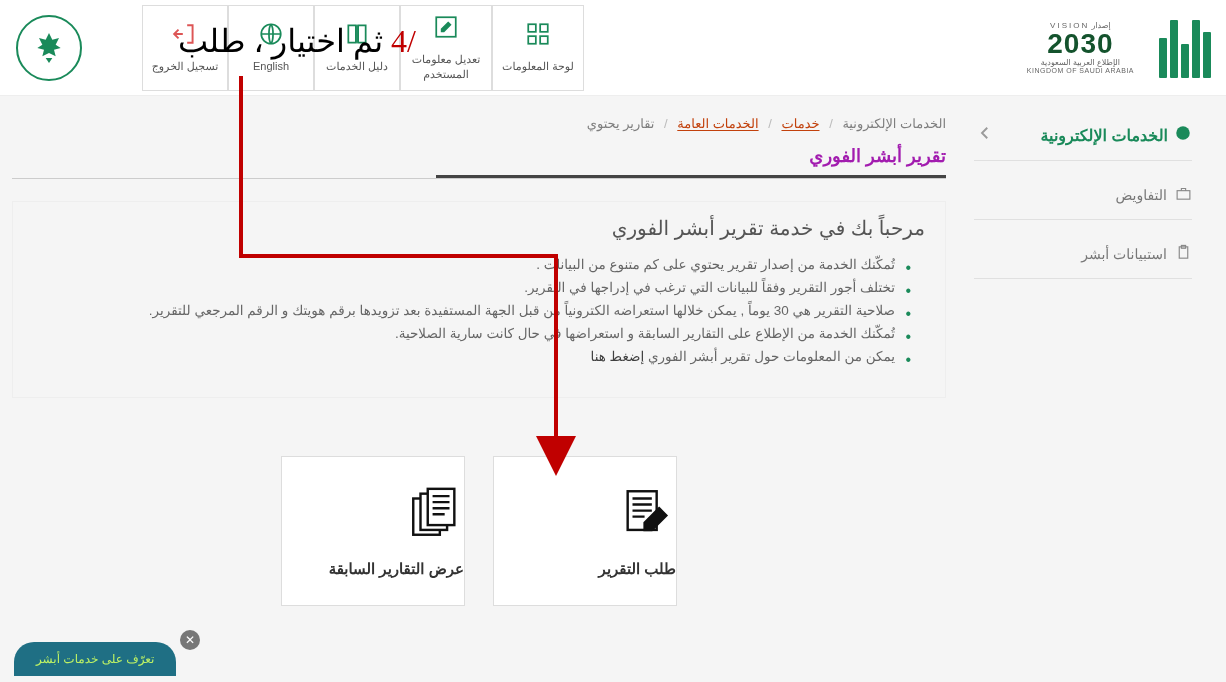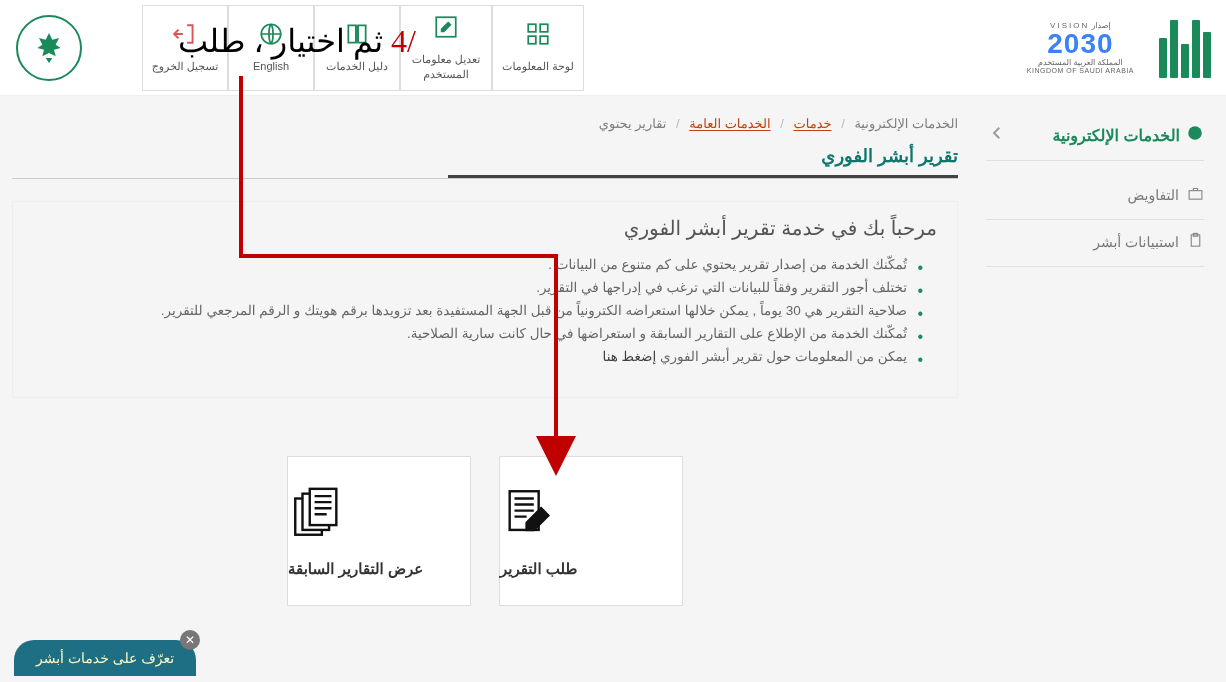--- a/index.html
+++ b/index.html
@@ -48,21 +48,21 @@
       display: flex;
       flex-direction: column;
       align-items: center;
       color: #666;
       font-size: 8px;
     }
     .vision2030 .big {
       font-size: 28px;
       font-weight: 700;
       letter-spacing: 1px;
-      color: #3b82f6;
+      color: #14532d;
       line-height: 1;
     }
     .vision2030 .small { letter-spacing: 2px; }
     .vision2030 .tiny { font-size: 7px; letter-spacing: 0.5px; }
 
     .main-nav {
       display: flex;
       margin-right: auto;
       margin-left: 40px;
     }
@@ -124,21 +124,21 @@
       position: absolute;
       top: 76px;
       left: 236px;
       z-index: 49;
       pointer-events: none;
     }
 
     
     .page-row {
       display: flex;
-      padding: 20px 4px 0 0;
+      padding: 20px 16px 0 0;
     }
     .sidebar {
       width: 240px;
       padding: 0 18px 0 4px;
     }
     .side-head {
       display: flex;
       align-items: center;
       gap: 6px;
       color: #1a8a5a;
@@ -155,40 +155,40 @@
       color: #9a9a9a;
     }
     .side-item {
       display: flex;
       align-items: center;
       gap: 8px;
       color: #777;
       font-size: 14px;
       padding: 10px 0 14px;
       border-bottom: 1px solid #e0e0e0;
-      margin-bottom: 2px;
+      margin-bottom: 14px;
       cursor: pointer;
     }
     .side-item svg { width: 17px; height: 17px; color: #888; }
 
     .content {
       flex: 1;
       padding: 0 24px 0 12px;
     }
     .breadcrumb {
       font-size: 13px;
       color: #7e7e7e;
       padding-bottom: 14px;
     }
     .breadcrumb a { color: #c2410c; text-decoration: underline; text-underline-offset: 2px; }
     .breadcrumb .sep { margin: 0 6px; color: #bbb; }
     .page-title {
       font-size: 18px;
       font-weight: 700;
-      color: #0f766e;
+      color: #a21caf;
       padding-bottom: 8px;
       border-bottom: 3px solid #444;
       display: inline-block;
       width: 510px;
     }
     .title-line { border-bottom: 1px solid #ccc; margin-bottom: 22px; }
 
     .info-box {
       border: 1px solid #eee;
       background: #fff0;
@@ -226,35 +226,35 @@
       justify-content: center;
       margin-top: 58px;
     }
     .card {
       width: 184px;
       height: 150px;
       border: 1px solid #ddd;
       background: #fff;
       display: flex;
       flex-direction: column;
-      align-items: flex-end;
+      align-items: flex-start;
       justify-content: center;
       gap: 14px;
       cursor: pointer;
     }
     .card svg { width: 58px; height: 58px; color: #111; }
     .card .card-label { font-size: 15px; font-weight: 700; color: #333; }
 
     .help-pill {
       position: absolute;
       left: 14px;
       bottom: 6px;
       background: #1f6f84;
-      color: #fef9c3;
-      font-size: 14px;
+      color: #bef264;
+      font-size: 12px;
       padding: 10px 22px;
       border-radius: 20px 20px 0 0;
     }
     .help-close {
       position: absolute;
       left: 180px;
       bottom: 32px;
       width: 20px;
       height: 20px;
       background: #777;
@@ -277,21 +277,21 @@
         <span style="height:46px"></span>
         <span style="height:58px"></span>
         <span style="height:34px"></span>
         <span style="height:58px"></span>
         <span style="height:40px"></span>
       </div>
     </div>
     <div class="vision2030">
       <div class="small">إصدار  VISION</div>
       <div class="big">2030</div>
-      <div class="small">المملكة العربية المستخدم</div>
+      <div class="small">الإطلاع العربية السعودية</div>
       <div class="tiny">KINGDOM OF SAUDI ARABIA</div>
     </div>
   </div>
 
   <nav class="main-nav">
     <div class="nav-item wide">
       <span>
         <svg viewBox="0 0 24 24" fill="none" stroke="currentColor" stroke-width="1.6">
             <rect x="3" y="3" width="7" height="7"></rect>
             <rect x="14" y="3" width="7" height="7"></rect>

